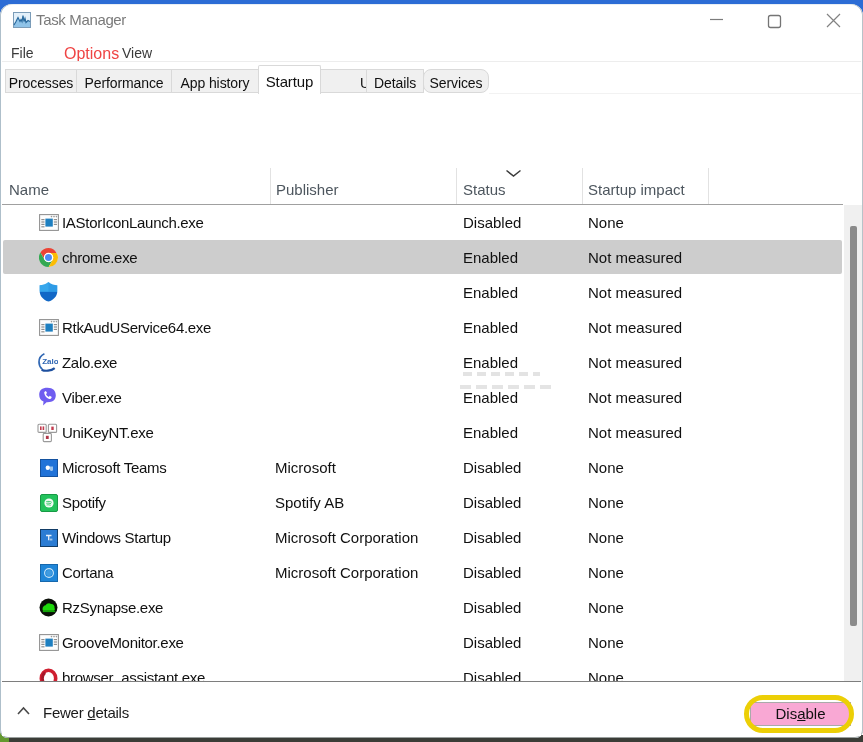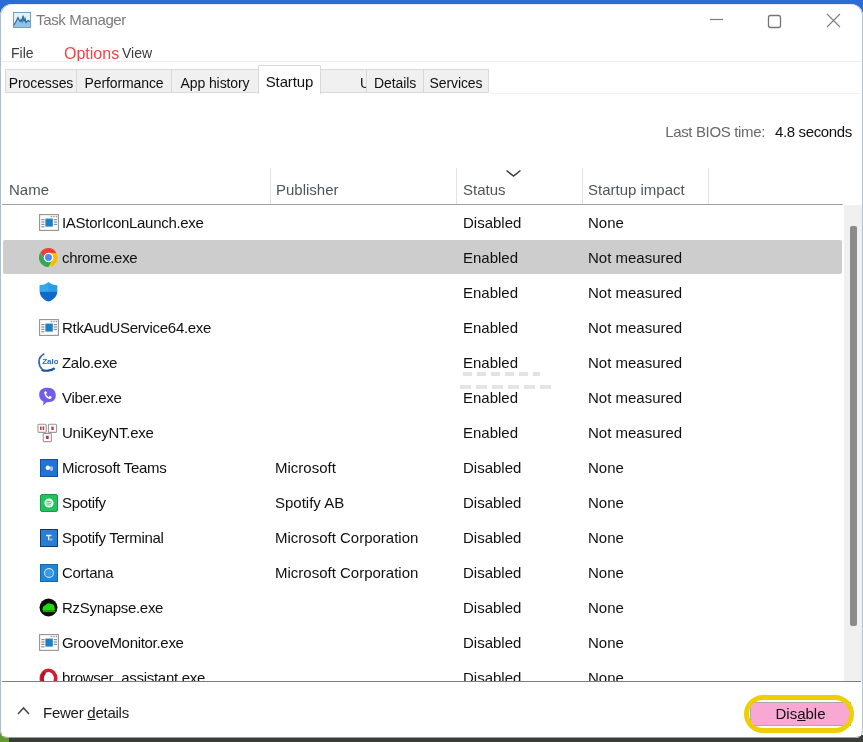--- a/index.html
+++ b/index.html
@@ -44,24 +44,23 @@
 <style>
  .tab{position:absolute;top:69px;height:24px;background:#f0f0f0;border:1px solid #d9d9d9;
       box-sizing:border-box;font-size:14px;letter-spacing:-0.1px;color:#101010;
       text-align:center;line-height:27px;}
 </style>
 <div class="tab" style="left:5px;width:72px;">Processes</div>
 <div class="tab" style="left:76px;width:96px;">Performance</div>
 <div class="tab" style="left:171px;width:88px;">App history</div>
 <div class="tab" style="left:320px;width:47px;padding-left:39px;">Users</div>
 <div class="tab" style="left:366px;width:58px;">Details</div>
-<div class="tab" style="left:423px;width:66px;">Services</div>
+<div class="tab" style="left:423px;width:66px;border-radius:8px;">Services</div>
 <div class="abs" style="left:258px;top:65px;width:63px;height:29px;background:#fff;border:1px solid #d9d9d9;border-bottom:none;border-radius:2px 2px 0 0;box-sizing:border-box;font-size:15px;letter-spacing:-0.1px;color:#101010;text-align:center;line-height:32px;">Startup</div>
 
-<div class="t" style="right:11px;top:123px;font-size:15px;letter-spacing:-0.35px;color:#101010;"><span style="color:#68696b;">Last BIOS time:</span><span style="display:inline-block;width:10px;"></span>4.8 seconds</div>
 
 <div class="t" style="left:9px;top:181px;font-size:15px;color:#4d565e;">Name</div>
 <div class="t" style="left:276px;top:181px;font-size:15px;color:#4d565e;">Publisher</div>
 <div class="t" style="left:463px;top:181px;font-size:15px;color:#4d565e;">Status</div>
 <div class="t" style="left:588px;top:181px;font-size:15px;color:#4d565e;">Startup impact</div>
 <svg class="abs" style="left:505px;top:169px" width="17" height="9" viewBox="0 0 17 9">
   <path d="M1.5 1.5 L8.5 7 L15.5 1.5" fill="none" stroke="#3c3c3c" stroke-width="1.5"></path>
 </svg>
 <div class="abs" style="left:270px;top:168px;width:1px;height:36px;background:#e2e2e2;"></div>
 <div class="abs" style="left:456px;top:168px;width:1px;height:36px;background:#e2e2e2;"></div>
@@ -183,21 +182,21 @@
 </svg>
 <div class="rname" style="top:494px">Spotify</div>
 <div class="rpub" style="top:494px">Spotify AB</div>
 <div class="rstat" style="top:494px">Disabled</div>
 <div class="rimp" style="top:494px">None</div>
 <svg class="ric" style="left:40px;top:529px" width="18" height="18" viewBox="0 0 18 18">
 <rect x="0.5" y="0.5" width="17" height="17" fill="#2b7cd3" stroke="#123c66"></rect>
 <path d="M6 6.5h5.5M8.7 6.5v4.8" stroke="#e8f1fa" stroke-width="1.3" fill="none"></path>
 <rect x="9.8" y="9.6" width="2.6" height="1.9" fill="#9fc4e8"></rect>
 </svg>
-<div class="rname" style="top:529px">Spotify Terminal</div>
+<div class="rname" style="top:529px">Windows Startup</div>
 <div class="rpub" style="top:529px">Microsoft Corporation</div>
 <div class="rstat" style="top:529px">Disabled</div>
 <div class="rimp" style="top:529px">None</div>
 <svg class="ric" style="left:40px;top:564px" width="18" height="18" viewBox="0 0 18 18">
 <rect x="0.5" y="0.5" width="17" height="17" fill="#1f86d8" stroke="#1668ad"></rect>
 <circle cx="9" cy="9" r="4.4" fill="none" stroke="#cde7f8" stroke-width="1.1"></circle>
 <circle cx="9" cy="9" r="3" fill="#3f9be0"></circle>
 </svg>
 <div class="rname" style="top:564px">Cortana</div>
 <div class="rpub" style="top:564px">Microsoft Corporation</div>

